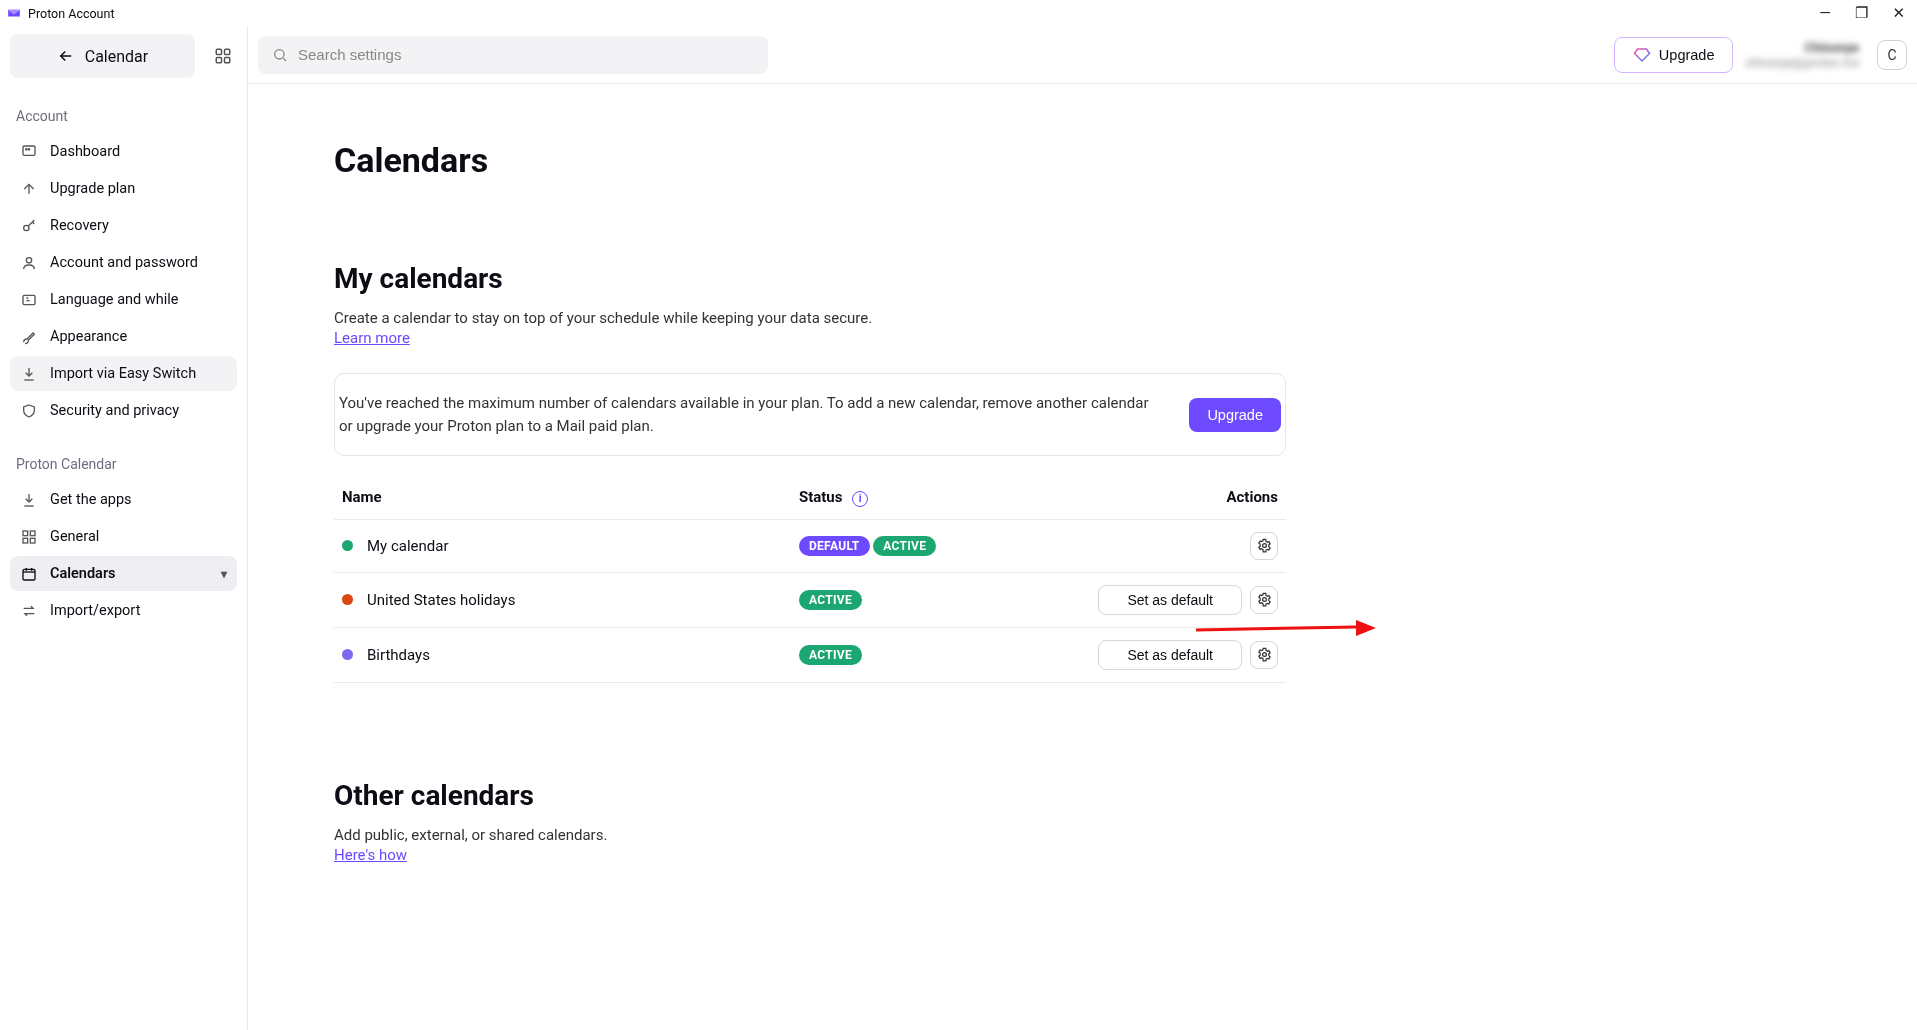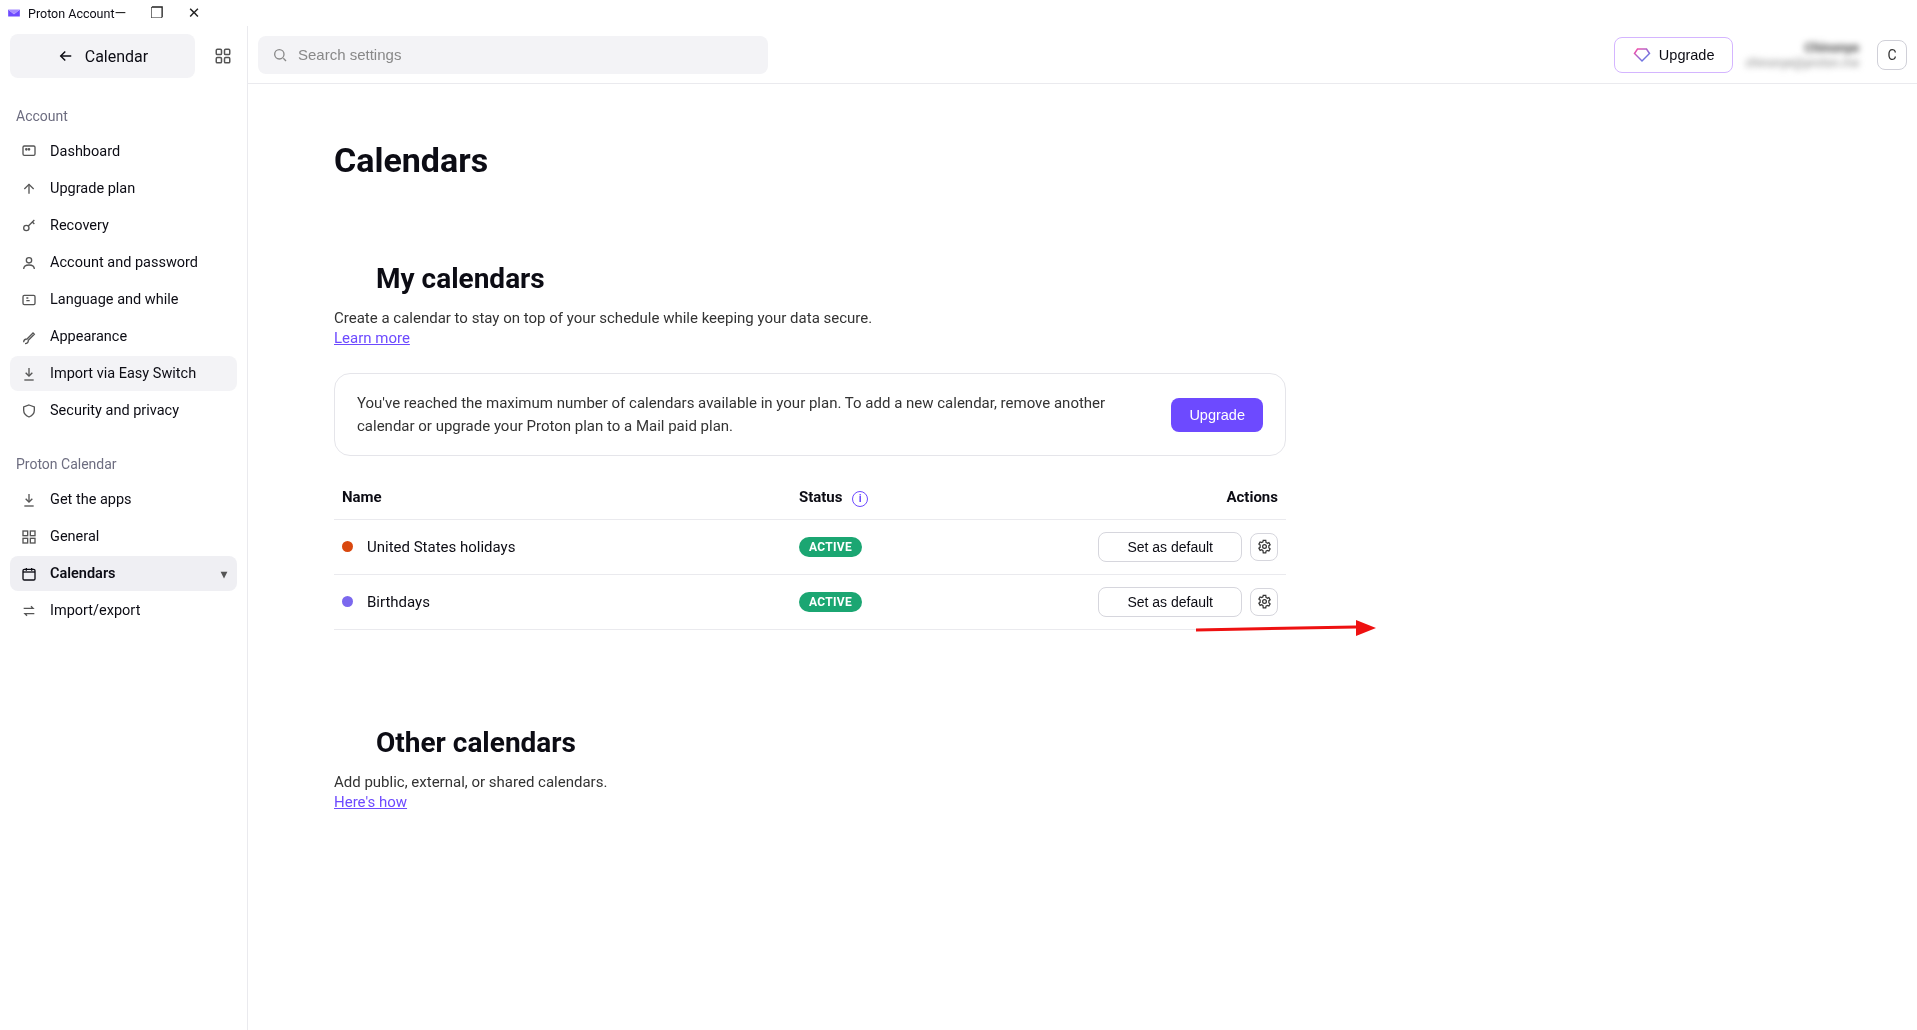--- a/index.html
+++ b/index.html
@@ -10,21 +10,21 @@
   font-size: 14px;
   width: 1917px;
   height: 1030px;
   overflow: hidden;
   position: relative;
 }
 .titlebar {
   height: 26px;
   display: flex;
   align-items: center;
-  justify-content: flex-start;
+  justify-content: space-between;
   padding: 0 12px 0 6px;
 }
 .titlebar-left { display: flex; align-items: center; gap: 6px; }
 .titlebar-logo {
   width: 16px; height: 16px;
   display: inline-flex; align-items: center; justify-content: center;
 }
 .titlebar-title { font-size: 12.5px; color: #0c0c14; }
 .titlebar-controls { display: flex; gap: 24px; }
 .tb-btn { font-size: 15px; color: #222; line-height: 1; }
@@ -106,27 +106,27 @@
 .user-name { font-size:13px; font-weight:600; color:#333; filter: blur(3px); }
 .user-email { font-size:12px; color:#888; filter: blur(3px);}
 .avatar {
   width:30px; height:30px; border:1px solid #d0d0d8; border-radius:8px;
   display:flex; align-items:center; justify-content:center; font-size:14px; color:#333;
 }
 
 .content { flex:1; overflow:auto; padding: 56px 0 40px 86px; position:relative;}
 .content-inner { width: 952px; }
 h1.page-title { font-size:34px; font-weight:700; margin-bottom:82px;}
-h2.section-title { font-size:28px; font-weight:700; margin-bottom:14px;margin-left:42px;}
+h2.section-title { font-size:28px; font-weight:700; margin-bottom:14px;}
 .section-desc { font-size:15px; color:#333; margin-bottom:2px;}
 .link { color:#6d4aff; text-decoration:underline; cursor:pointer; font-size:15px;}
 .notice {
   margin-top:26px;
-  border:1px solid #e5e5ea; border-radius:16px;
-  padding:18px 22px; display:flex; justify-content:space-between; align-items:center; gap:26px;
+  border:1px solid #e5e5ea; border-radius:10px;
+  padding:18px 4px; display:flex; justify-content:space-between; align-items:center; gap:26px;
 }
 .notice-text { font-size:15px; color:#333; line-height:1.5; }
 .btn-primary {
   background:#6d4aff; color:#fff; border:none; border-radius:8px;
   padding:9px 18px; font-size:14.5px; font-weight:500; cursor:pointer;
 }
 .cal-table { width:100%; margin-top:20px; border-collapse:collapse;}
 .cal-table th {
   text-align:left; font-size:15px; font-weight:700; padding:12px 8px; border-bottom:1px solid #eaeaee;
 }
@@ -382,20 +382,36 @@
               <tr>
                 <th style="width:48%">Name</th>
                 <th style="width:30%">
                   <span>Status</span>
                   <span class="info-icon">i</span>
                 </th>
                 <th class="actions">Actions</th>
               </tr>
             </thead>
             <tbody id="cal-rows">
+                <tr>
+                  <td><span class="dot" style="background:#1ba672"></span><span>My calendar</span></td>
+                  <td><span class="badge default">DEFAULT</span> <span class="badge active">ACTIVE</span></td>
+                  <td class="actions">
+                    <div class="row-actions">
+                      <button class="gear-btn">
+                        <span>
+                          <svg width="15" height="15" viewBox="0 0 24 24" fill="none" stroke="#333" stroke-width="2">
+                            <circle cx="12" cy="12" r="3"></circle>
+                            <path d="M19 12a7 7 0 0 0-.1-1.2l2.1-1.6-2-3.4-2.5 1a7 7 0 0 0-2-1.2L14 2h-4l-.5 2.6a7 7 0 0 0-2 1.2l-2.5-1-2 3.4 2.1 1.6A7 7 0 0 0 5 12c0 .4 0 .8.1 1.2L3 14.8l2 3.4 2.5-1a7 7 0 0 0 2 1.2L10 22h4l.5-2.6a7 7 0 0 0 2-1.2l2.5 1 2-3.4-2.1-1.6c.1-.4.1-.8.1-1.2z"></path>
+                          </svg>
+                        </span>
+                      </button>
+                    </div>
+                  </td>
+                </tr>
                 <tr>
                   <td><span class="dot" style="background:#d9480f"></span><span>United States holidays</span></td>
                   <td><span class="badge active">ACTIVE</span></td>
                   <td class="actions">
                     <div class="row-actions">
                       <button class="btn-outline">Set as default</button>
                       <button class="gear-btn">
                         <span>
                           <svg width="15" height="15" viewBox="0 0 24 24" fill="none" stroke="#333" stroke-width="2">
                             <circle cx="12" cy="12" r="3"></circle>

